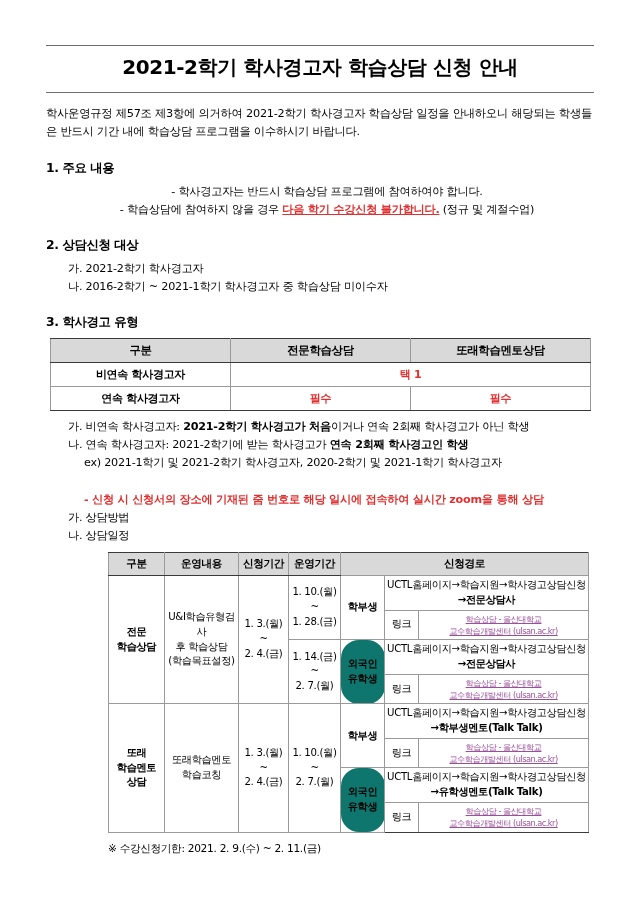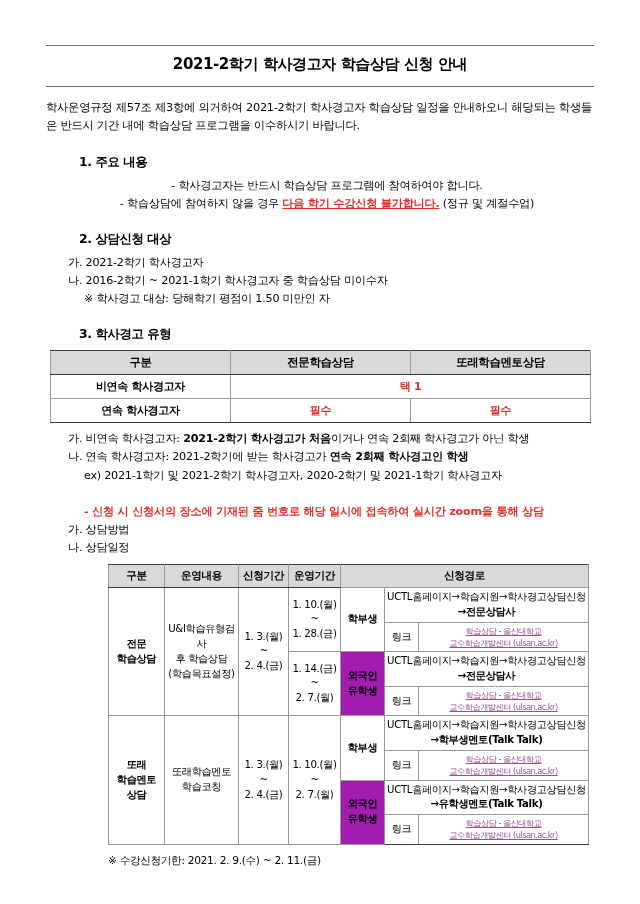--- a/index.html
+++ b/index.html
@@ -25,21 +25,21 @@
   
   .rule {
     border: 0;
     border-top: 1.4px solid #6f6f6f;
     margin: 0;
   }
   .rule-top { margin-top: 45px; }
   .rule-bottom { margin-top: 6px; }
   .doc-title {
     text-align: center;
-    font-size: 15px;
+    font-size: 20px;
     font-weight: bold;
     letter-spacing: -0.4px;
     padding: 9px 0 7px 0;
     line-height: 1.2;
   }
   .intro {
     font-size: 11.3px;
     line-height: 1.62;
     letter-spacing: -0.25px;
     margin-top: 12px;
@@ -48,21 +48,20 @@
   }
   
   .sec {
     margin-top: 18px;
   }
   .sec-title {
     font-size: 12.4px;
     font-weight: bold;
     letter-spacing: -0.4px;
     margin-bottom: 6px;
-    margin-left: 33px;
   }
   .line {
     font-size: 11.2px;
     line-height: 1.62;
     letter-spacing: -0.25px;
   }
   .ind1 { padding-left: 14px; text-align: center; }
   .ind2 { padding-left: 22px; }
   .ind3 { padding-left: 38px; }
   .red { color: #e03030; }
@@ -124,21 +123,21 @@
   .tbl2 tbody tr:last-child td {
     border-bottom: 1.6px solid #3a3a3a;
   }
   .cat-cell, .type-cell {
     font-weight: bold;
     font-size: 10.4px;
   }
   .content-cell, .period-cell, .oper-cell {
     font-size: 10.2px;
   }
-  .shaded { background: #a21caf; }
+  .shaded { background: #0f766e; border-radius: 18px; }
   .path-cell {
     font-size: 8.4px;
     letter-spacing: -0.5px;
     line-height: 1.5;
     padding: 3px 2px;
   }
   .path-cell .tail { font-weight: bold; }
   .link-label {
     font-size: 10.2px;
     width: 34px;
@@ -179,21 +178,20 @@
     <div class="line ind1">- 학사경고자는 반드시 학습상담 프로그램에 참여하여야 합니다.</div>
     <div class="line ind1">
       <span>- 학습상담에 참여하지 않을 경우 </span><span class="red-u">다음 학기 수강신청 불가합니다.</span><span> (정규 및 계절수업)</span>
     </div>
   </div>
 
   <div class="sec">
     <div class="sec-title">2. 상담신청 대상</div>
     <div class="line ind2">가. 2021-2학기 학사경고자</div>
     <div class="line ind2">나. 2016-2학기 ~ 2021-1학기 학사경고자 중 학습상담 미이수자</div>
-    <div class="line ind3">※ 학사경고 대상: 당해학기 평점이 1.50 미만인 자</div>
   </div>
 
   <div class="sec">
     <div class="sec-title">3. 학사경고 유형</div>
 
     <table class="tbl1">
       <colgroup>
         <col style="width:180px">
         <col style="width:180px">
         <col style="width:180px">

